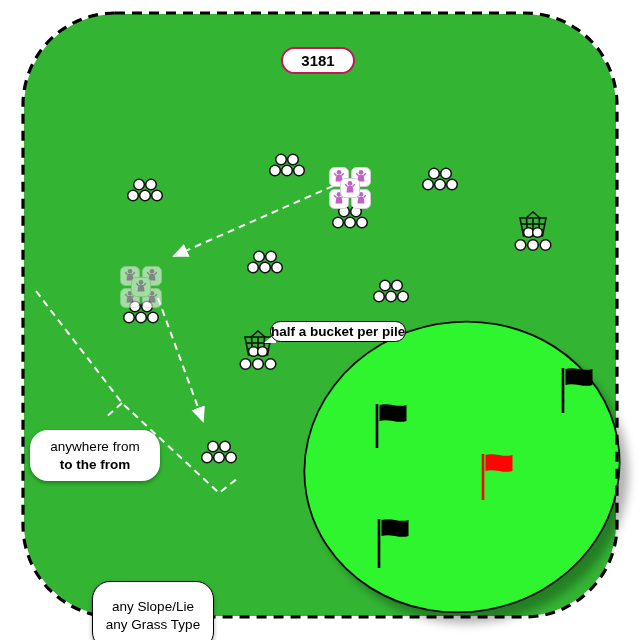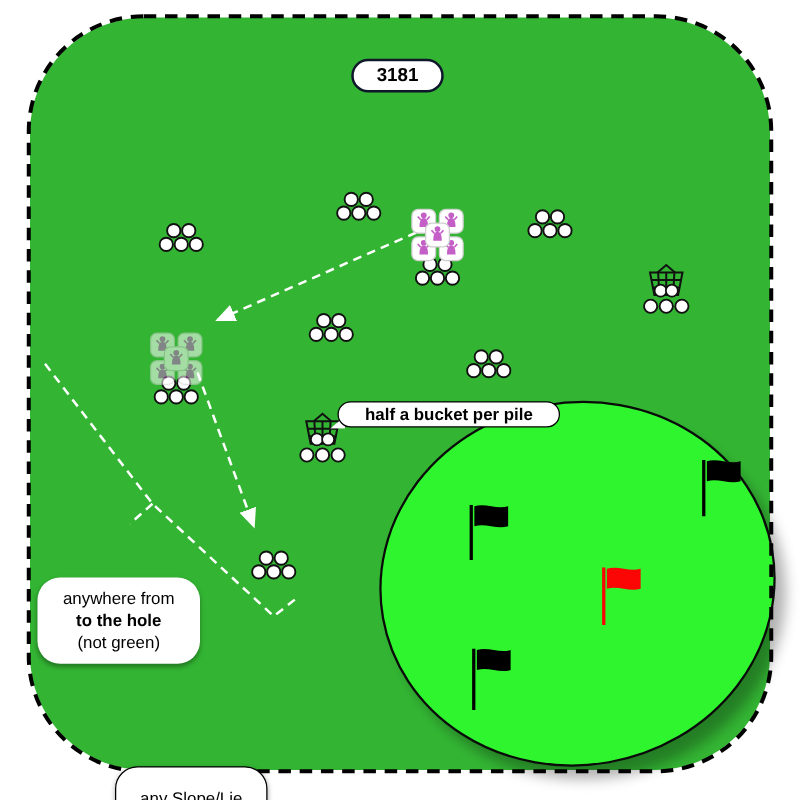--- a/index.html
+++ b/index.html
@@ -3,26 +3,26 @@
 <meta charset="utf-8">
 <style>
   html,body{margin:0;padding:0;background:#ffffff;}
   .canvas{position:relative;width:640px;height:640px;background:#ffffff;overflow:hidden;
           font-family:"Liberation Sans",sans-serif;}
   .field{position:absolute;left:24px;top:14px;width:592px;height:602px;
          border-radius:92px;background:#33b533;}
   svg.diagram{position:absolute;left:0;top:0;width:640px;height:640px;}
   .label{position:absolute;background:#ffffff;color:#000;text-align:center;z-index:5;}
   .badge{left:281px;top:47px;width:70px;height:23px;line-height:23px;
-         border:2px solid #0f172a;border-radius:14px;font-weight:bold;font-size:15px;}
-  .pill{left:270px;top:321px;padding:2px 21px;border:1.7px solid #000;border-radius:13px;
+         border:2px solid #be185d;border-radius:14px;font-weight:bold;font-size:15px;}
+  .pill{left:270px;top:321px;padding:2px 0;border:1.7px solid #000;border-radius:13px;
         font-weight:bold;font-size:13.5px;white-space:nowrap;}
   .pill-tail{position:absolute;left:264px;top:333px;width:12px;height:10px;background:#ffffff;
              clip-path:polygon(0 100%,100% 0,100% 100%);z-index:4;}
-  .note{border-radius:18px;box-shadow:0 2px 4px rgba(0,0,0,.35);font-size:13.5px;line-height:1.3;margin-top:32px;}
+  .note{border-radius:18px;box-shadow:0 2px 4px rgba(0,0,0,.35);font-size:13.5px;line-height:1.3;}
   .note span{display:block;}
   .note .b{font-weight:bold;}
   .distance{left:30px;top:430px;width:122px;padding:8px 4px;}
   .conditions{left:92px;top:581px;width:112px;padding:16px 4px;border:1.5px solid #000;}
 </style>
 </head>
 <body>
 
 <div class="canvas">
   <div class="field"></div>
@@ -221,20 +221,20 @@
       </g>
     </svg>
 
   <div class="label badge">3181</div>
 
   <div class="pill-tail"></div>
   <div class="label pill">half a bucket per pile</div>
 
   <div class="label note distance">
     <span class="n">anywhere from</span>
-    <span class="b">to the hole</span>
-    <span class="n">(not green)</span>
+    <span class="b">to the from</span>
   </div>
 
   <div class="label note conditions">
     <span>any Slope/Lie</span>
+    <span>any Grass Type</span>
   </div>
 </div>
 
 </body></html>

